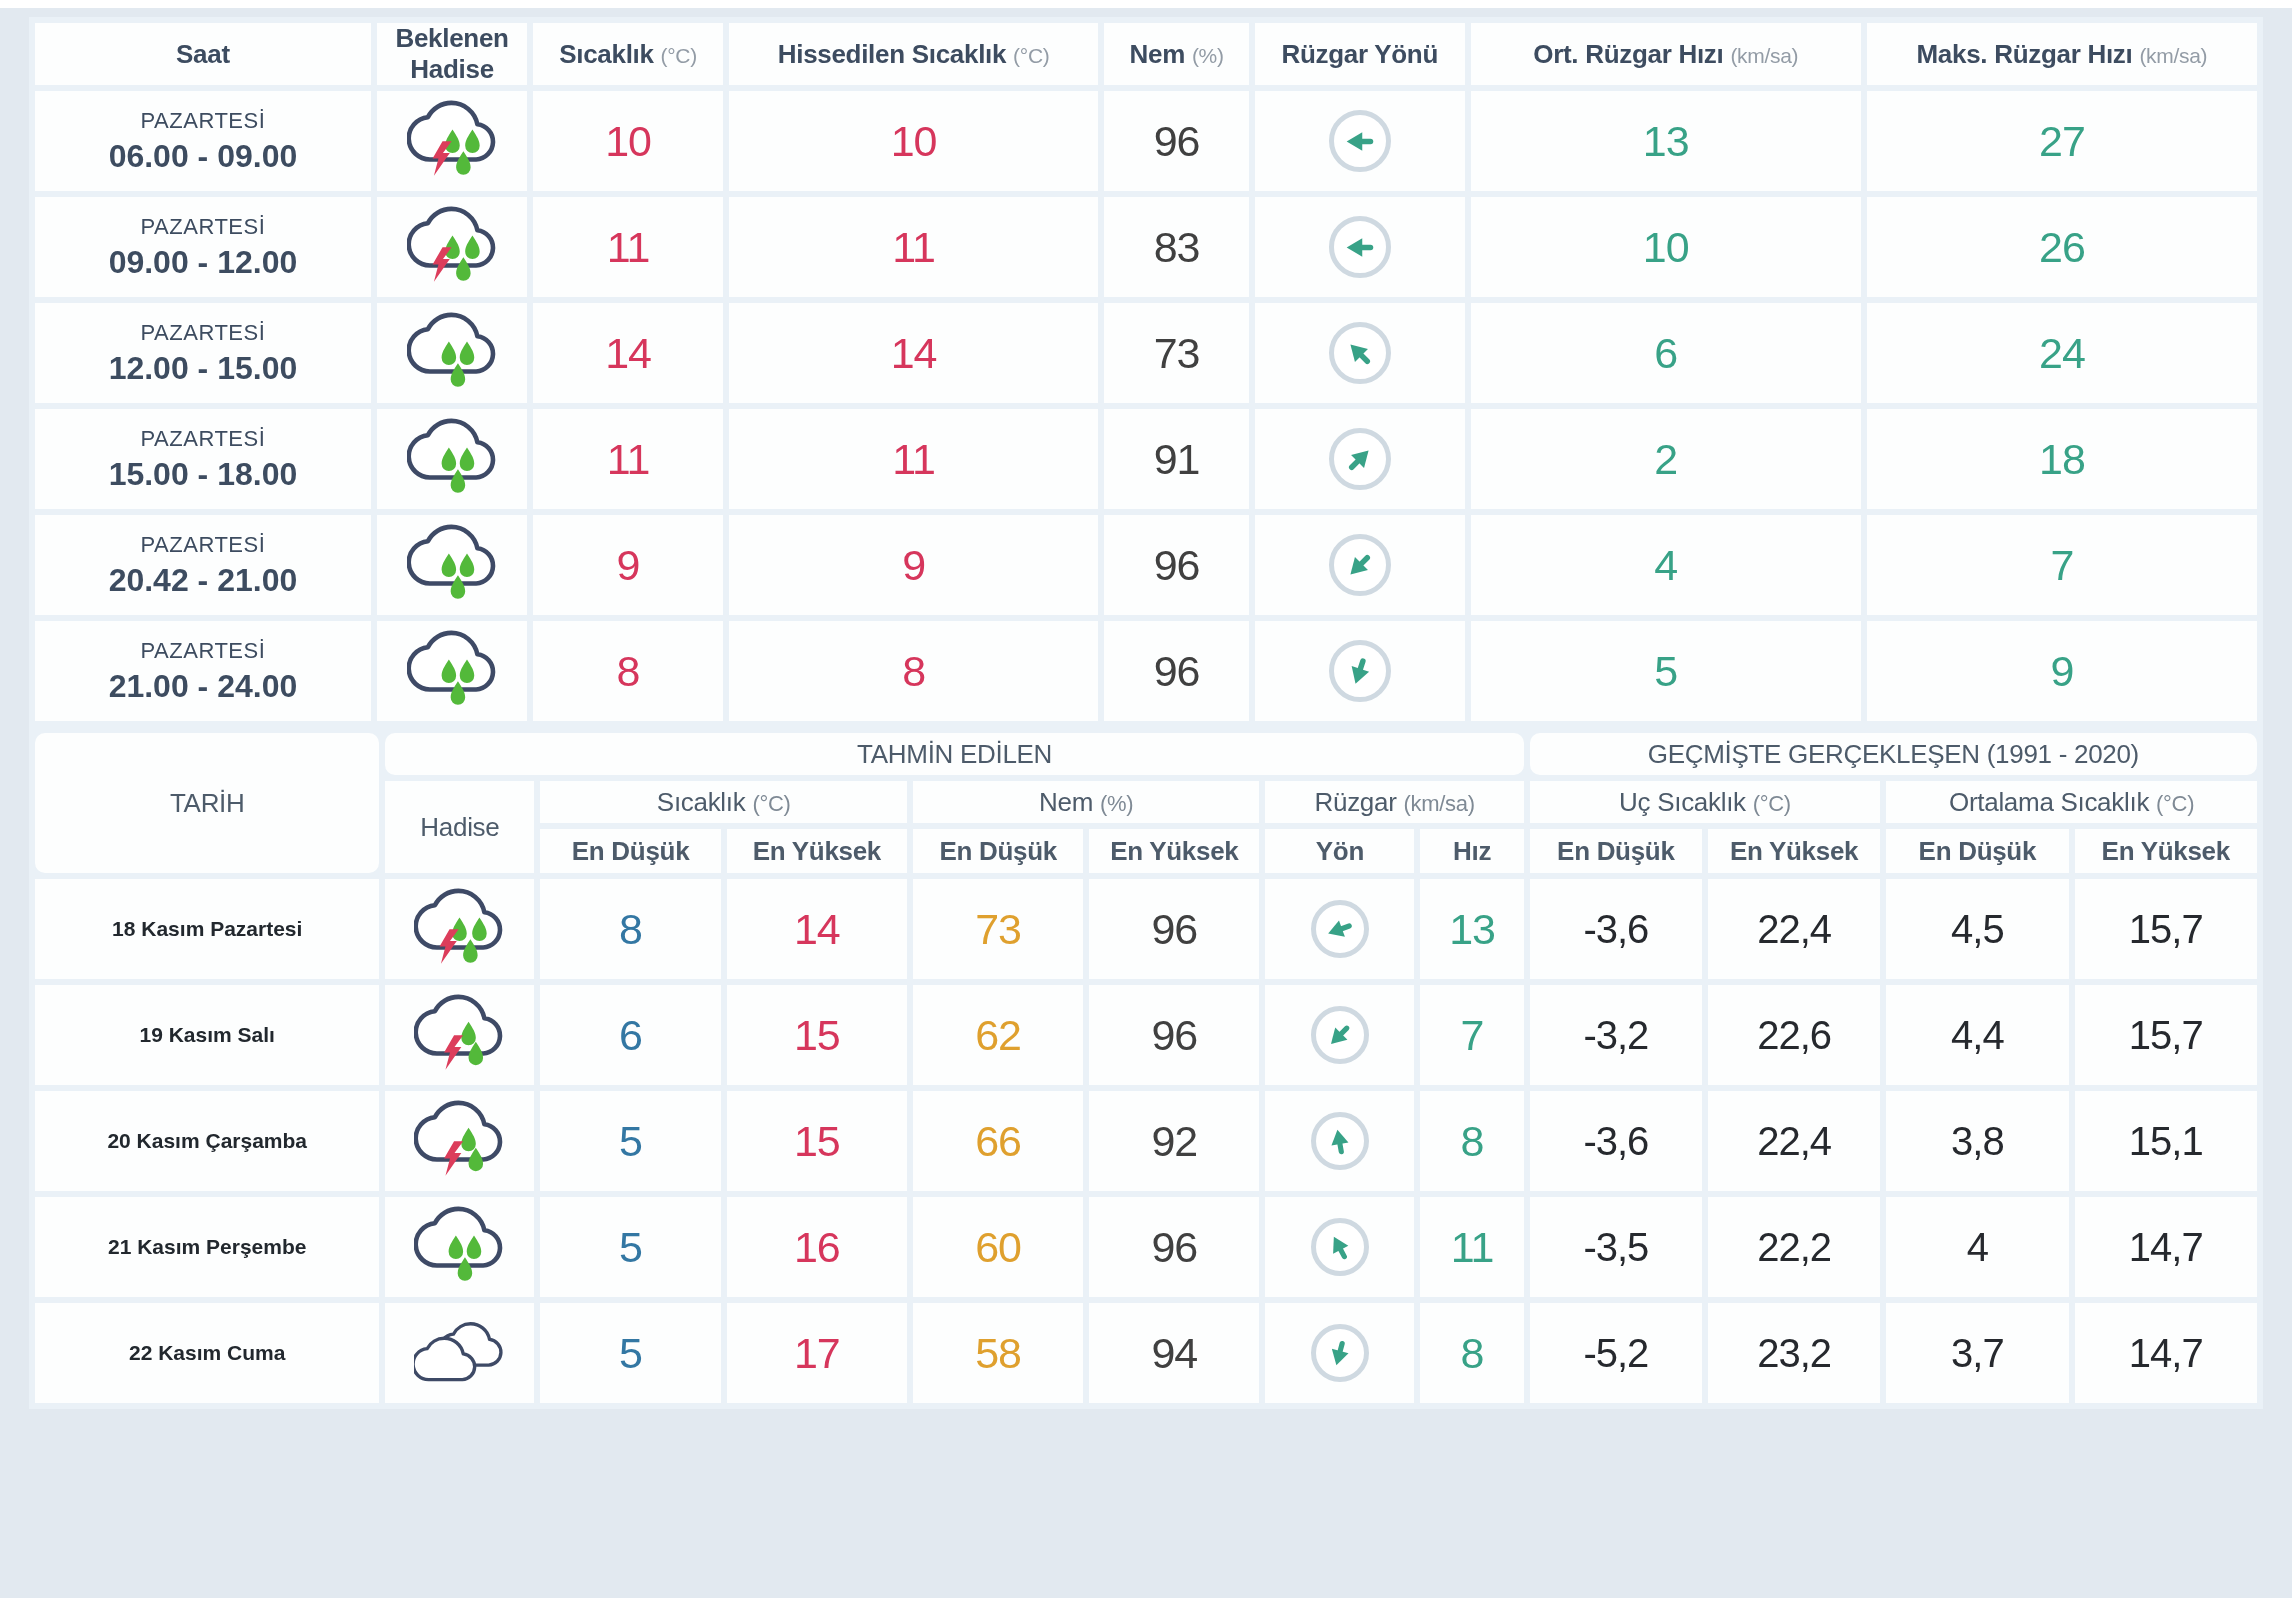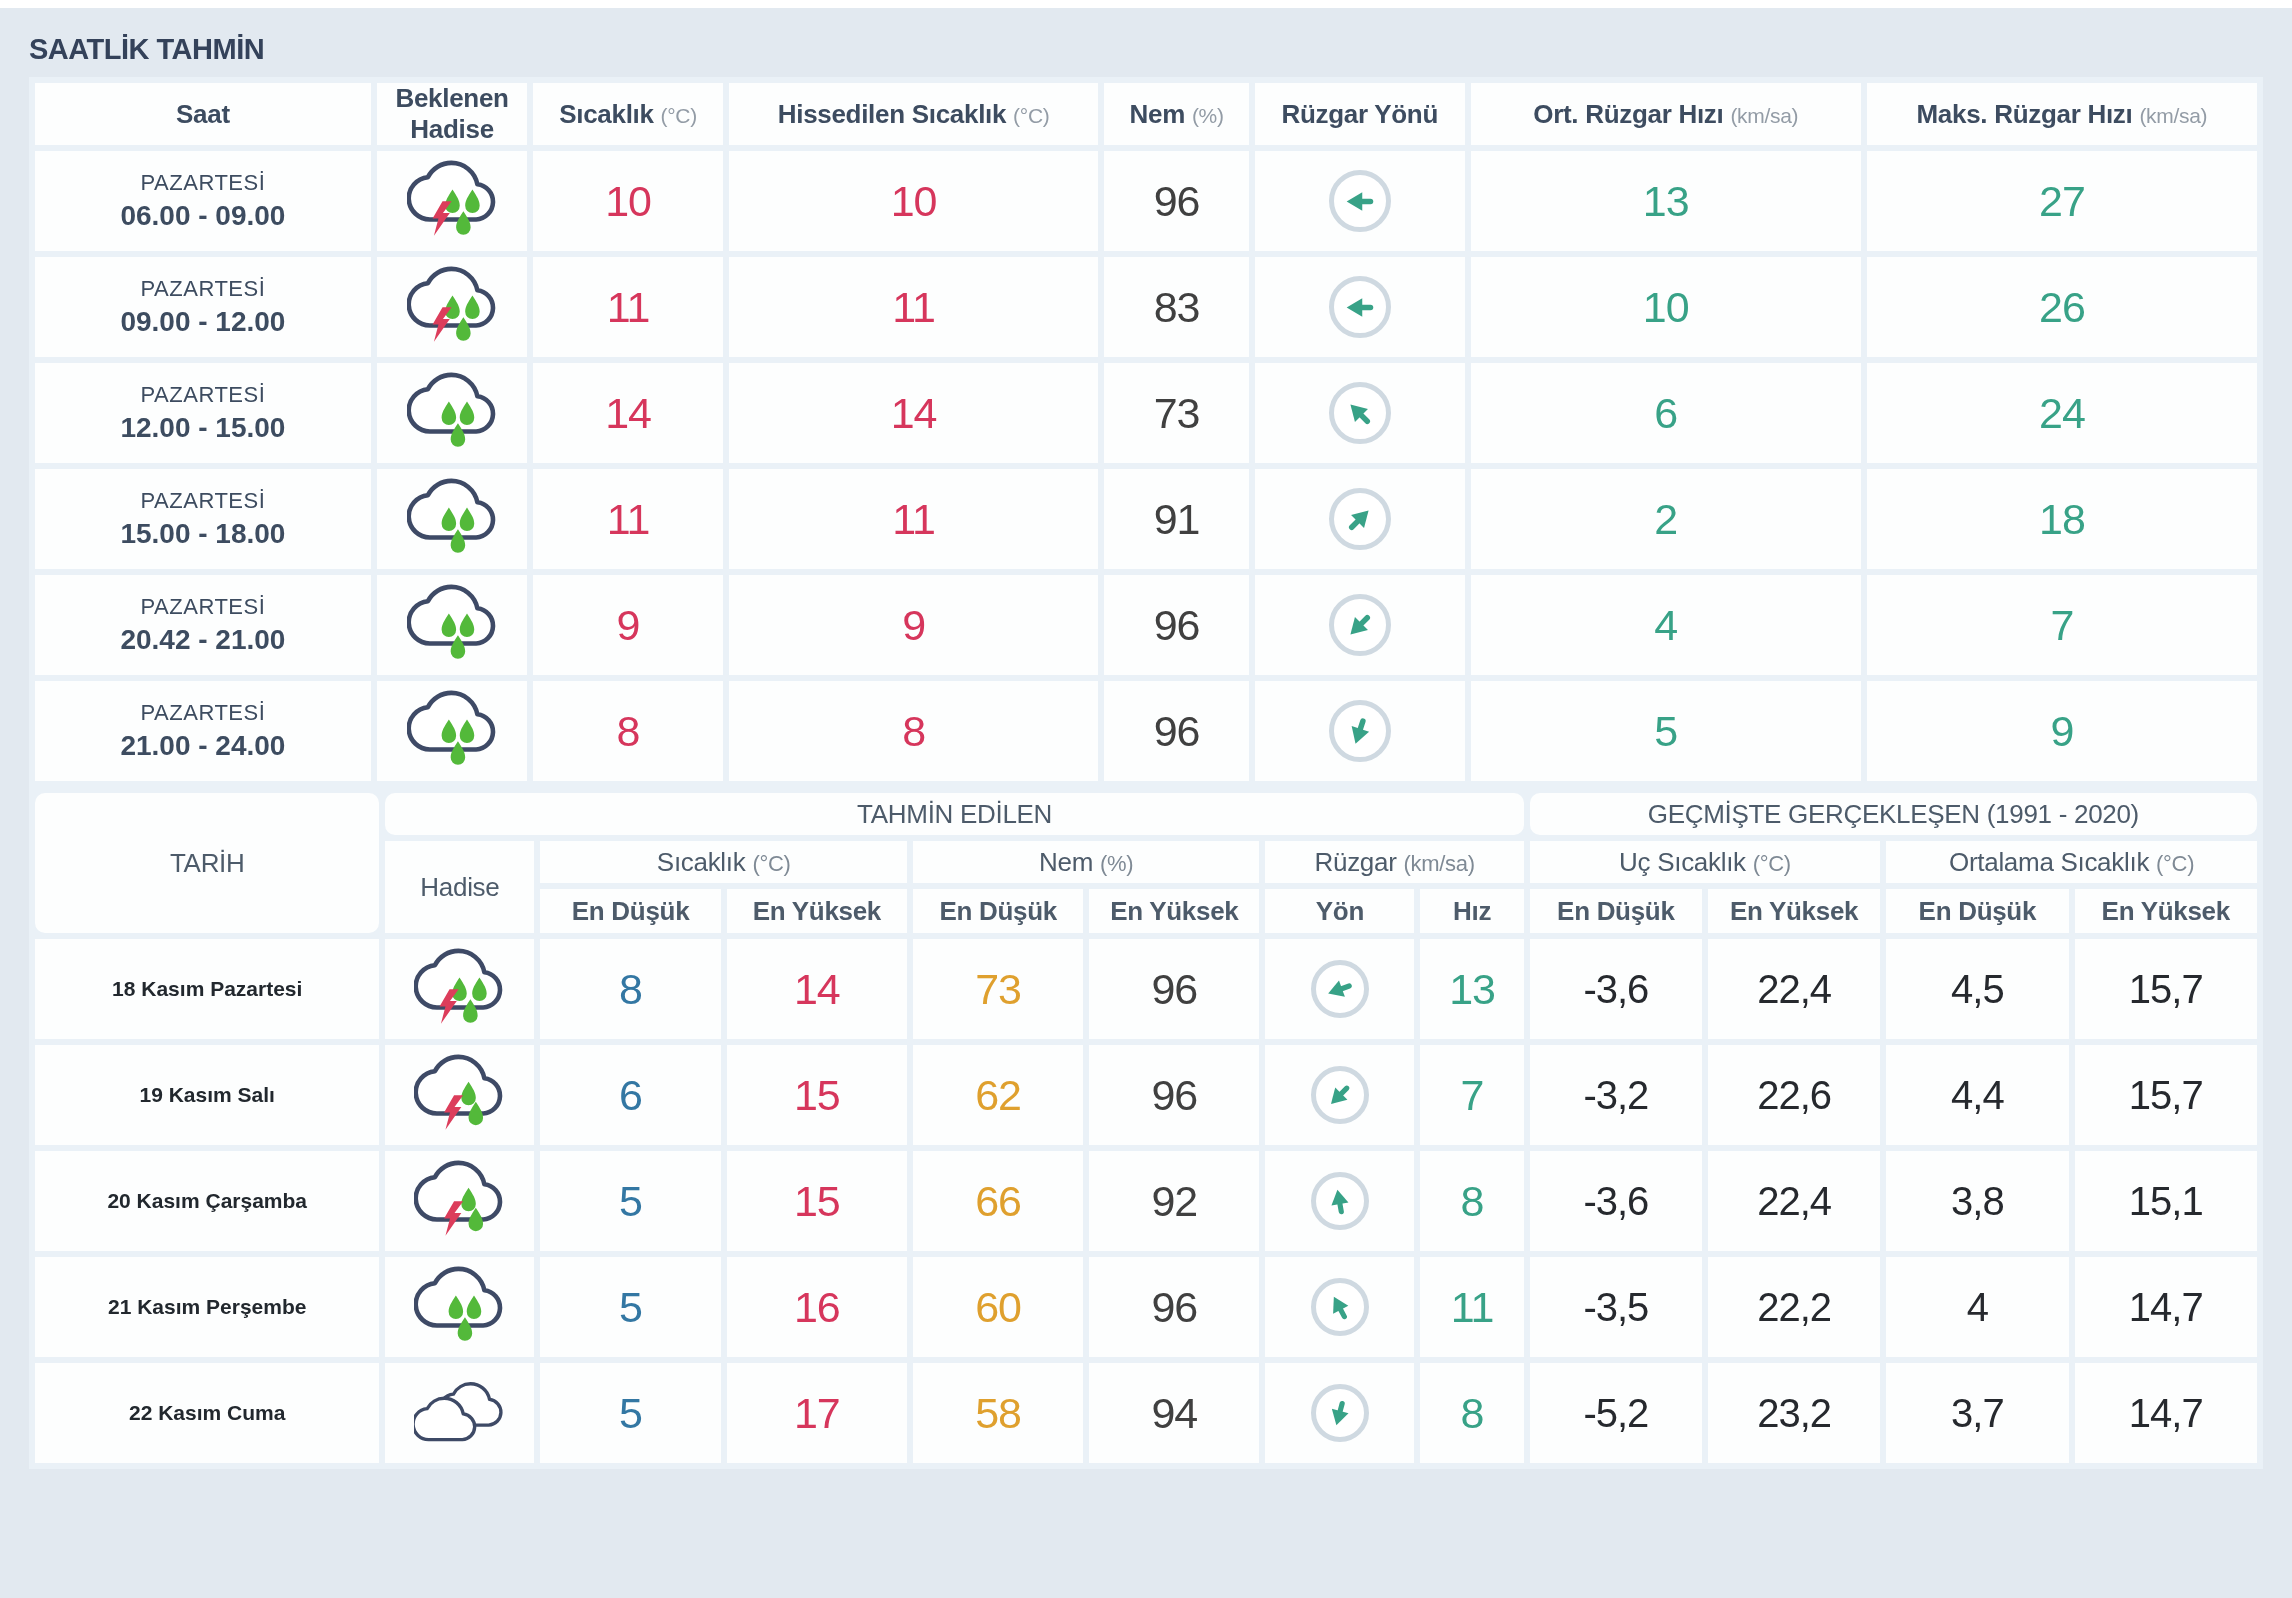--- a/index.html
+++ b/index.html
@@ -29,21 +29,21 @@
     background:#fdfefe; text-align:center; vertical-align:middle;
     padding:0; overflow:hidden;
   }
 
   
   #hourly-table th { height:60px; font-size:26px; font-weight:700; color:#3d4c60; letter-spacing:-0.3px; }
   #hourly-table td { height:100px; }
   .unit { font-size:21px; font-weight:400; color:#939ca6; }
 
   .day   { font-size:22px; font-weight:400; color:#3d4c60; letter-spacing:0.5px; margin-bottom:3.9px;}
-  .time  { font-size:28px; font-weight:700; color:#3d4c60; }
+  .time  { font-size:32px; font-weight:700; color:#3d4c60; }
 
   .num    { font-size:43px; font-weight:400; letter-spacing:-1px; }
   .red    { color:#d6365c; }
   .purple { color:#404040;margin-left:20px; }
   .green  { color:#38a287; }
   .blue   { color:#3377a3; }
   .orange { color:#dfa02e; }
   .dark   { color:#26292e; font-size:40px; }
 
   .wind-circle {
@@ -68,21 +68,20 @@
   .date-text { font-size:21px; font-weight:700; color:#22282e; }
   th.min-b { color:#3377a3; } th.max-r { color:#d6365c; }
   th.min-o { color:#dfa02e; } th.max-p { color:#6a5ba8; }
 </style>
 </head>
 <body>
 
 <div class="top-strip"></div>
 <div class="content">
 
-  <h2 class="section-title">SAATLİK TAHMİN</h2>
 
   <table class="wtable" id="hourly-table">
     <colgroup>
       <col style="width:328px">
         <col style="width:147px">
         <col style="width:185px">
         <col style="width:361px">
       <col style="width:141px">
         <col style="width:205px">
         <col style="width:381px">

